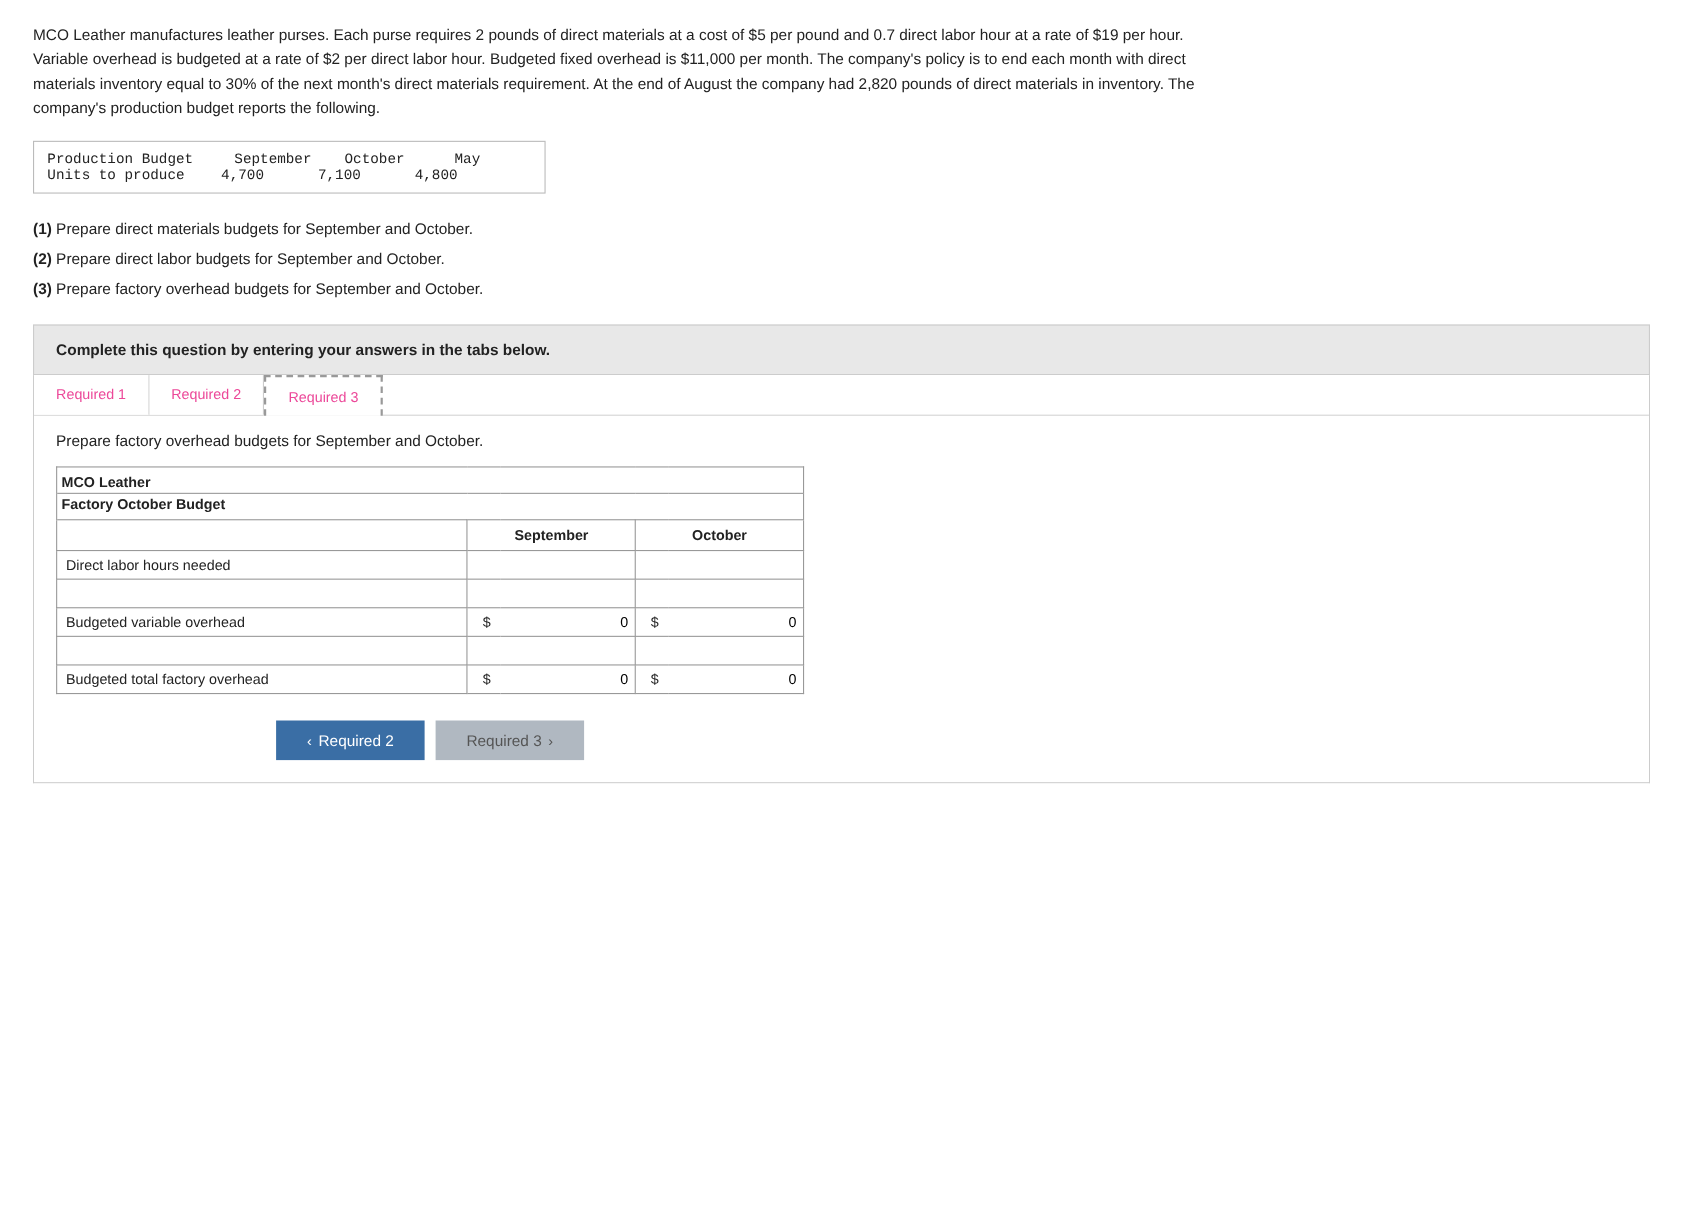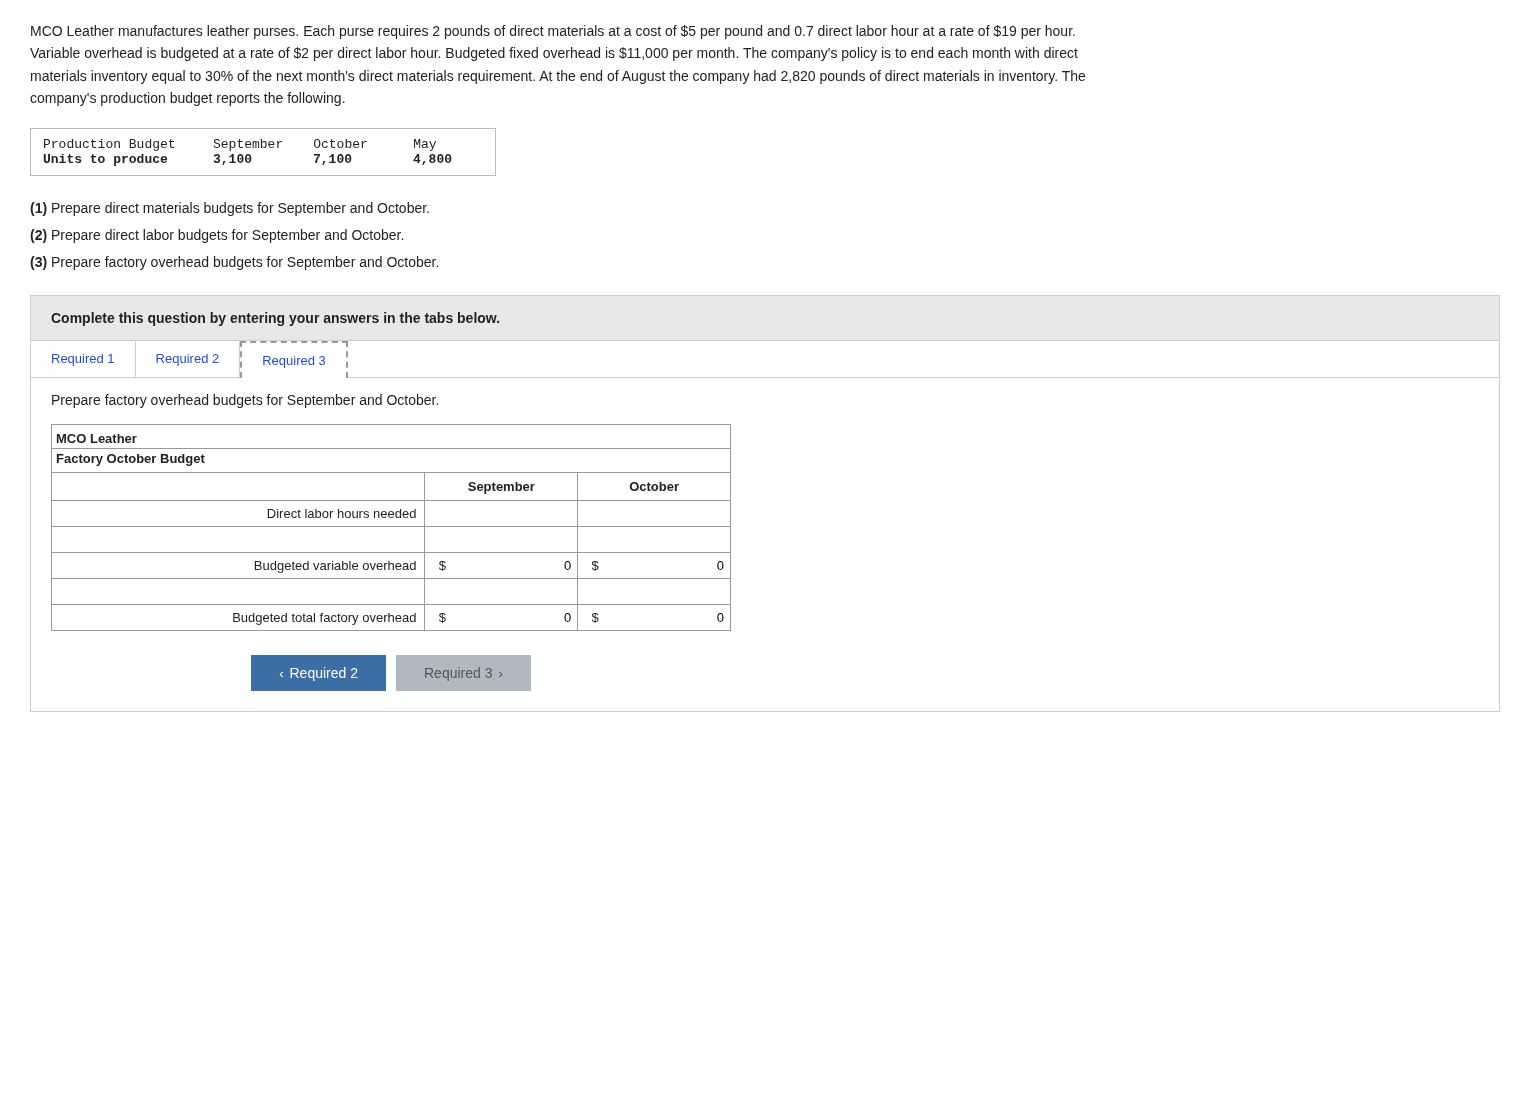--- a/index.html
+++ b/index.html
@@ -26,22 +26,21 @@
       font-family: 'Courier New', monospace;
       font-size: 13px;
       background: #fff;
     }
     .production-table .header-row {
       display: flex;
       gap: 30px;
     }
     .production-table .data-row {
       display: flex;
-      gap: 30px;
-      font-weight: bold;
+      gap: 18px;
     }
     .prod-label { min-width: 140px; }
     .prod-month { min-width: 70px; }
 
     .tasks {
       margin-bottom: 20px;
       line-height: 1.8;
     }
     .tasks p { margin: 2px 0; }
     .tasks strong { font-weight: bold; }
@@ -67,21 +66,21 @@
       display: flex;
       border-bottom: 1px solid #ccc;
       background: #fff;
       padding: 0;
     }
     .tab-item {
       padding: 10px 20px;
       cursor: pointer;
       border-right: 1px solid #ccc;
       font-size: 13px;
-      color: #1d4ed8;
+      color: #ec4899;
       background: #fff;
       position: relative;
     }
     .tab-item.active {
       border: 2px dashed #999;
       border-bottom: none;
       margin-bottom: -1px;
       background: #fff;
       font-weight: normal;
       z-index: 2;
@@ -141,21 +140,21 @@
       text-align: left;
       background: #fff;
     }
 
     .budget-table tbody tr td {
       border: 1px solid #999;
       padding: 5px 8px;
       background: #fff;
     }
     .budget-table tbody tr td:first-child {
-      text-align: right;
+      text-align: left;
     }
     .budget-table tbody tr td.input-cell {
       text-align: right;
       padding: 0;
     }
     .budget-table tbody tr td.input-cell input {
       width: 100%;
       border: none;
       outline: none;
       text-align: right;
@@ -212,21 +211,21 @@
 
 <div class="production-table">
   <div class="header-row">
     <span class="prod-label">Production Budget</span>
     <span class="prod-month">September</span>
     <span class="prod-month">October</span>
     <span class="prod-month">May</span>
   </div>
   <div class="data-row">
     <span class="prod-label">Units to produce</span>
-    <span class="prod-month">3,100</span>
+    <span class="prod-month">4,700</span>
     <span class="prod-month">7,100</span>
     <span class="prod-month">4,800</span>
   </div>
 </div>
 
 
 <div class="tasks">
   <p><strong>(1)</strong> <span>Prepare direct materials budgets for September and October.</span></p>
   <p><strong>(2)</strong> <span>Prepare direct labor budgets for September and October.</span></p>
   <p><strong>(3)</strong> <span>Prepare factory overhead budgets for September and October.</span></p>

